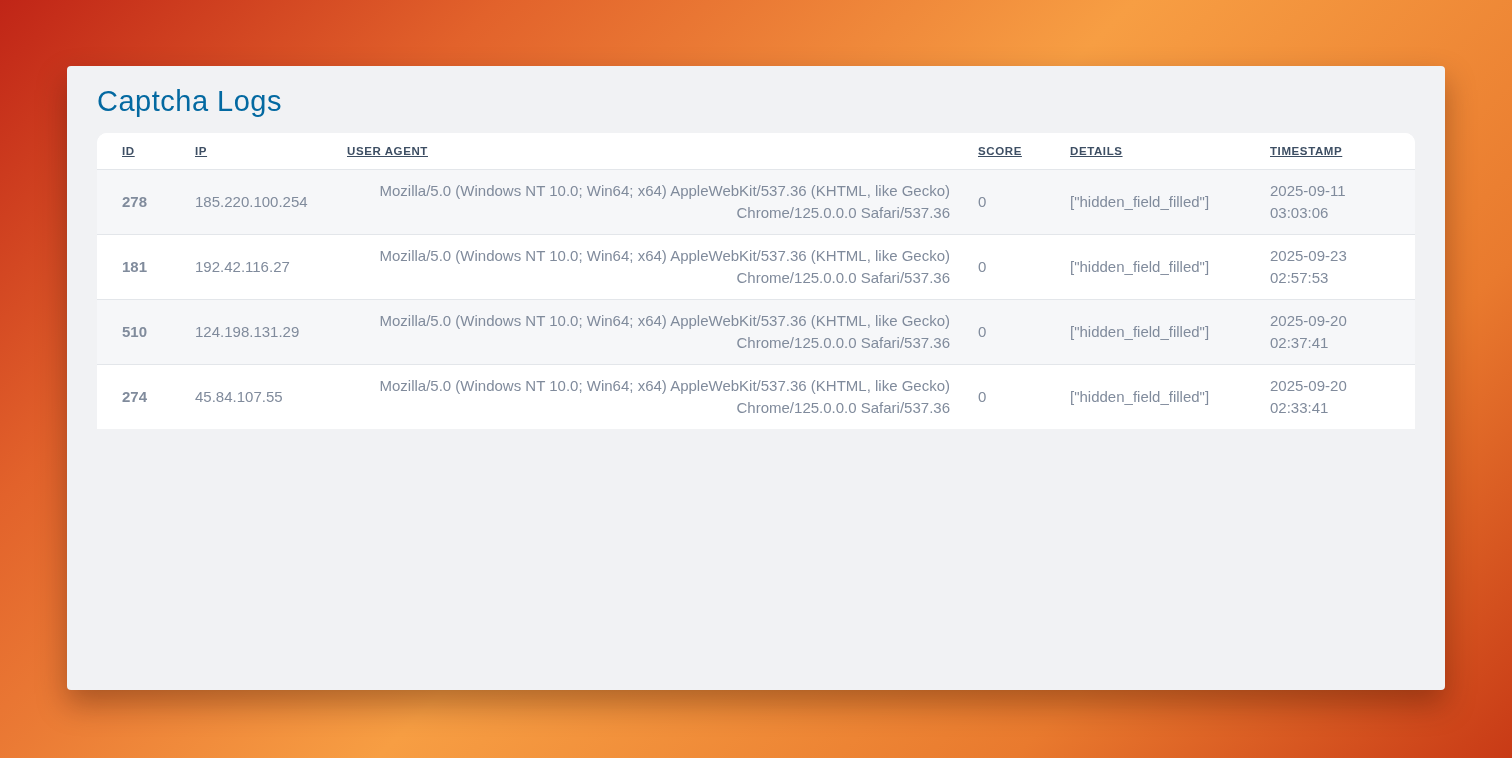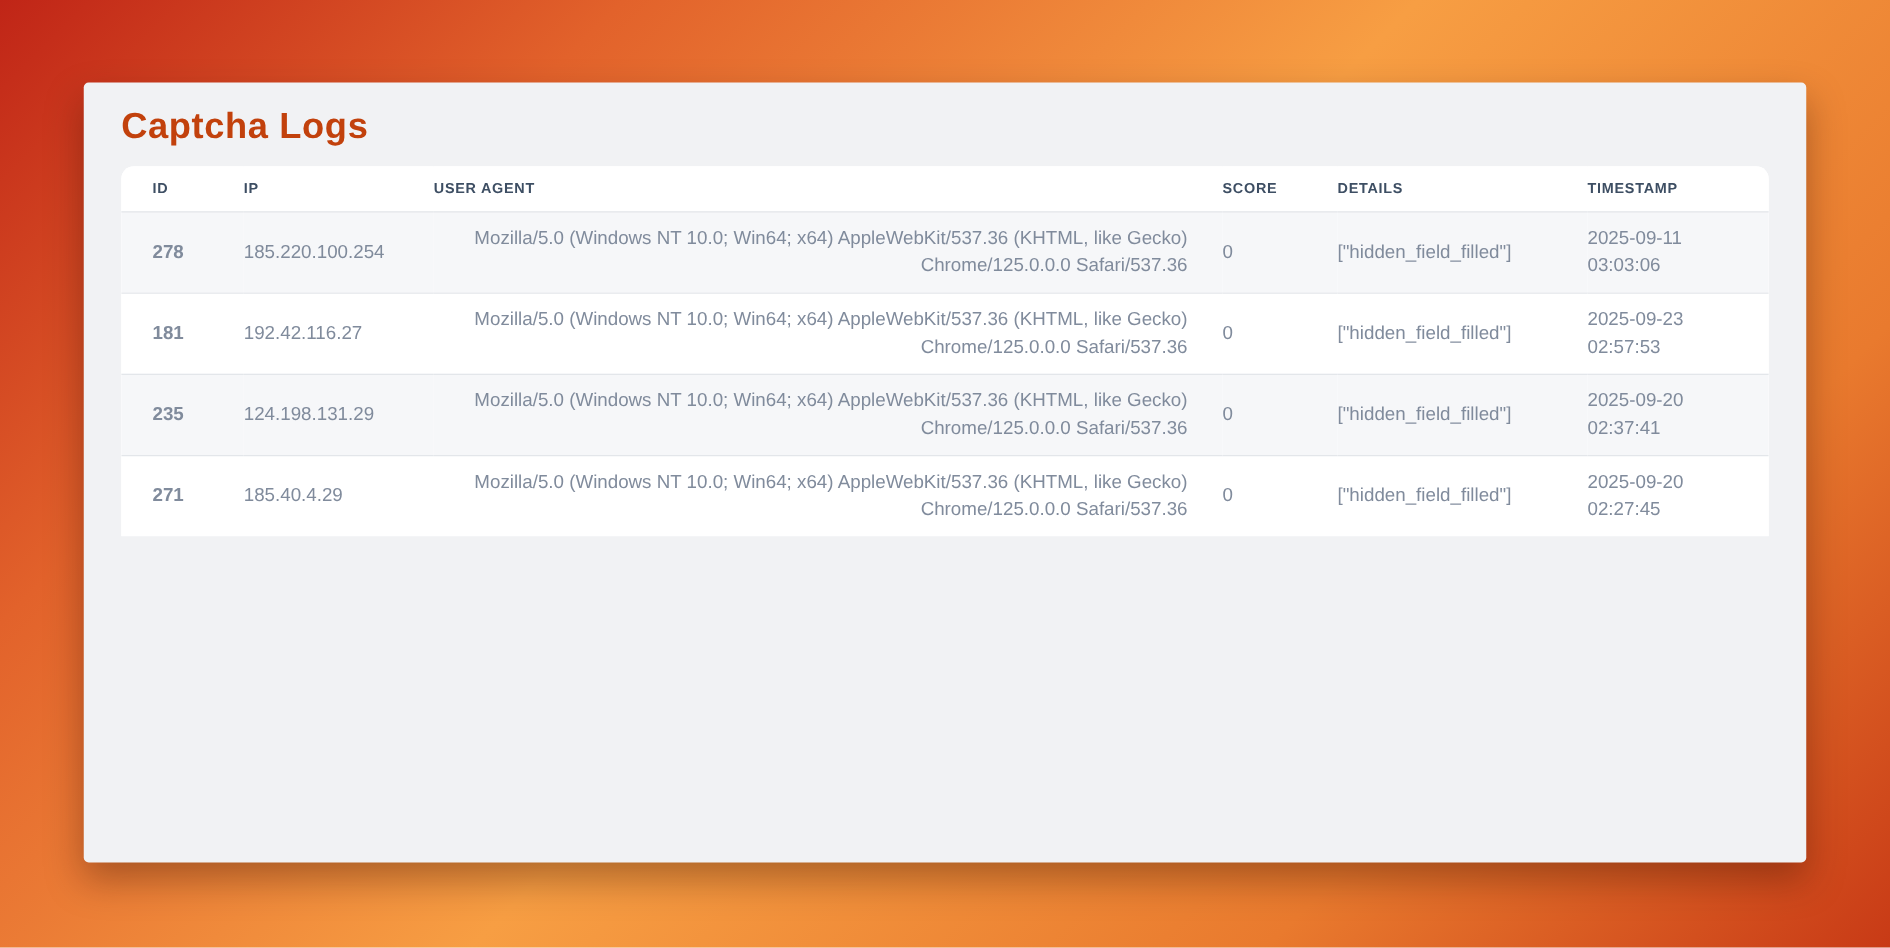--- a/index.html
+++ b/index.html
@@ -16,22 +16,22 @@
     width: 1378px;
     height: 624px;
     background: #f1f2f4;
     border-radius: 4px;
     box-shadow: 0 14px 30px rgba(50, 12, 0, 0.35);
     padding: 16px 30px 0 30px;
     overflow: hidden;
   }
   .card h1 {
     font-size: 29px;
-    font-weight: 700;
-    color: #c2410c;
+    font-weight: 400;
+    color: #0369a1;
     letter-spacing: 0.5px;
     line-height: 38px;
   }
   .table-wrap {
     margin-top: 13px;
     border-radius: 10px 10px 0 0;
     overflow: hidden;
     background: #ffffff;
   }
   table {
@@ -49,20 +49,21 @@
     background: #ffffff;
     height: 36px;
     text-align: left;
     vertical-align: middle;
     font-size: 11.5px;
     font-weight: bold;
     letter-spacing: 0.6px;
     color: #3d4e63;
     text-transform: uppercase;
     padding: 0 10px 0 0;
+    text-decoration: underline;
   }
   thead th:first-child { padding-left: 25px; }
   tbody tr { border-top: 1px solid #e3e6ea; }
   tbody tr:nth-child(odd) td { background: #f6f7f9; }
   tbody tr:nth-child(even) td { background: #ffffff; }
   tbody td {
     height: 65px;
     vertical-align: middle;
     font-size: 15px;
     line-height: 22px;
@@ -112,35 +113,35 @@
   <tr>
     <td class="cell-id">181</td>
     <td class="cell-ip">192.42.116.27</td>
     <td class="cell-ua">Mozilla/5.0 (Windows NT 10.0; Win64; x64) AppleWebKit/537.36 (KHTML, like Gecko) Chrome/125.0.0.0 Safari/537.36</td>
     <td class="cell-score">0</td>
     <td class="cell-details">["hidden_field_filled"]</td>
     <td class="cell-ts">2025-09-23 02:57:53</td>
   </tr>
 
   <tr>
-    <td class="cell-id">235</td>
+    <td class="cell-id">510</td>
     <td class="cell-ip">124.198.131.29</td>
     <td class="cell-ua">Mozilla/5.0 (Windows NT 10.0; Win64; x64) AppleWebKit/537.36 (KHTML, like Gecko) Chrome/125.0.0.0 Safari/537.36</td>
     <td class="cell-score">0</td>
     <td class="cell-details">["hidden_field_filled"]</td>
     <td class="cell-ts">2025-09-20 02:37:41</td>
   </tr>
 
+  <tr>
+    <td class="cell-id">274</td>
+    <td class="cell-ip">45.84.107.55</td>
+    <td class="cell-ua">Mozilla/5.0 (Windows NT 10.0; Win64; x64) AppleWebKit/537.36 (KHTML, like Gecko) Chrome/125.0.0.0 Safari/537.36</td>
+    <td class="cell-score">0</td>
+    <td class="cell-details">["hidden_field_filled"]</td>
+    <td class="cell-ts">2025-09-20 02:33:41</td>
+  </tr>
 
 
 
-  <tr>
-    <td class="cell-id">271</td>
-    <td class="cell-ip">185.40.4.29</td>
-    <td class="cell-ua">Mozilla/5.0 (Windows NT 10.0; Win64; x64) AppleWebKit/537.36 (KHTML, like Gecko) Chrome/125.0.0.0 Safari/537.36</td>
-    <td class="cell-score">0</td>
-    <td class="cell-details">["hidden_field_filled"]</td>
-    <td class="cell-ts">2025-09-20 02:27:45</td>
-  </tr>
 </tbody>
     </table>
   </div>
 </div>
 
 </body></html>

